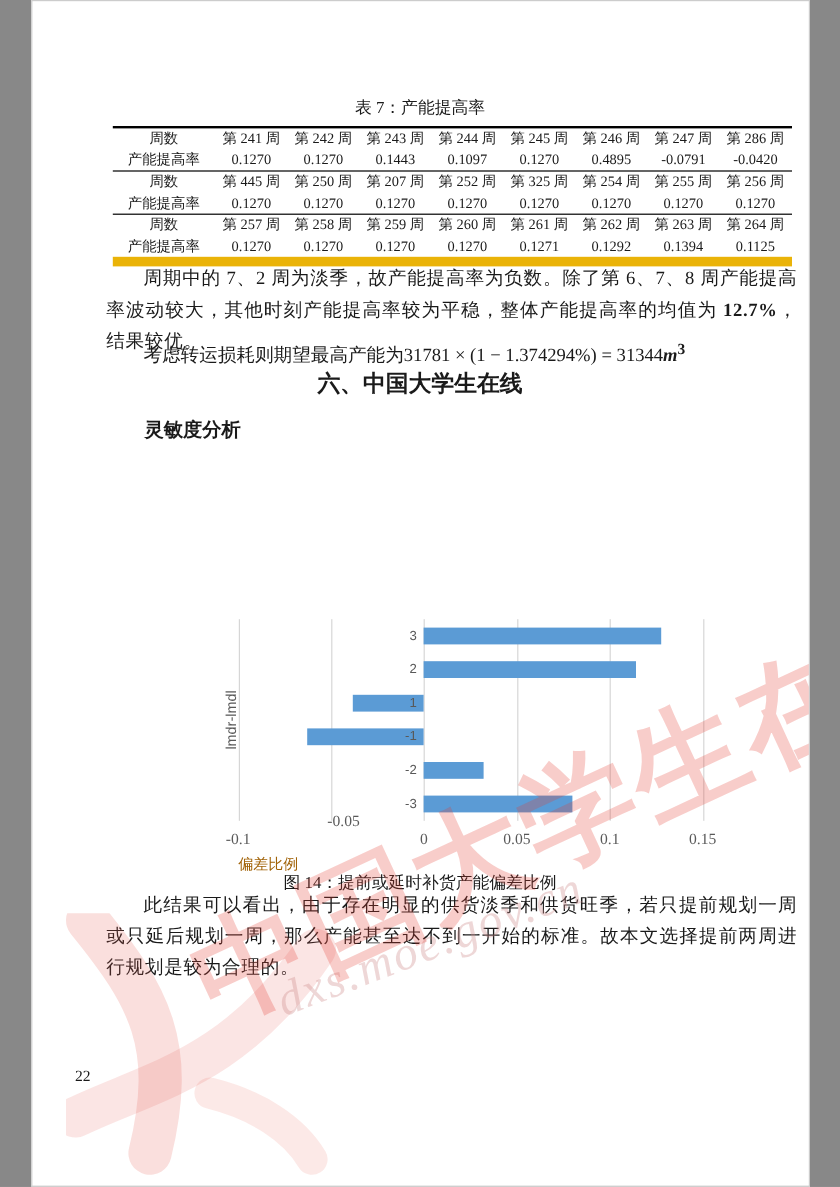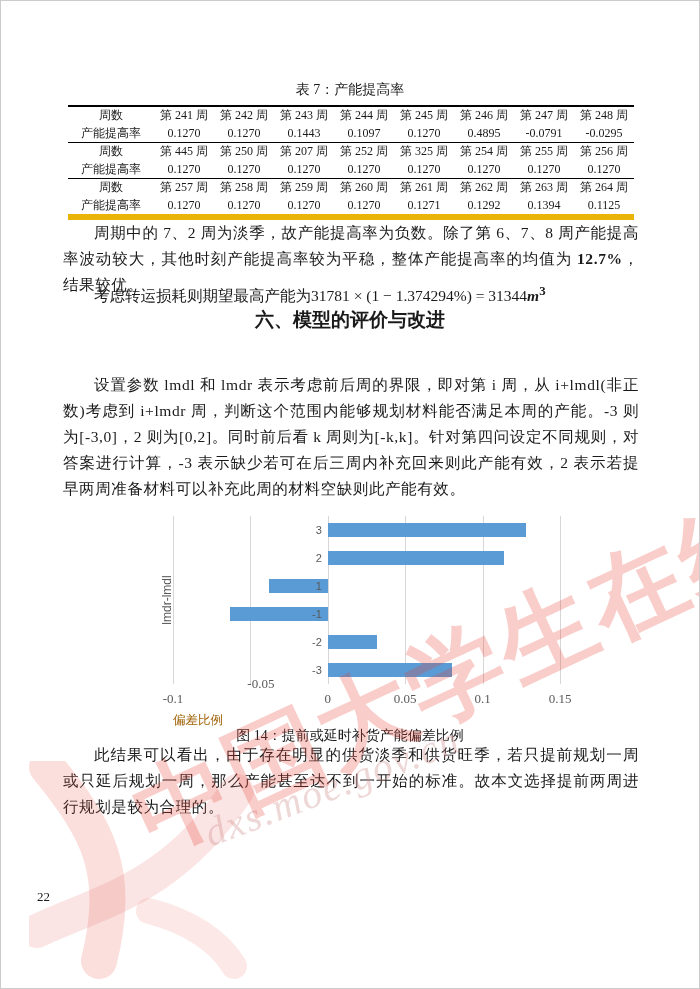--- a/index.html
+++ b/index.html
@@ -1,27 +1,27 @@
 <!DOCTYPE html>
 <html><head>
 <meta charset="utf-8">
 <style>
   html,body{margin:0;padding:0;background:#888;}
   .page{
-    position:relative;width:700px;height:989px;margin:0 auto;
+    position:relative;width:649px;height:989px;margin:0 auto;
     background:#ffffff;overflow:hidden;box-sizing:border-box;
     border:1px solid #cccccc;
     font-family:"Liberation Serif","DejaVu Serif",serif;color:#1a1a1a;
   }
   
   .tbl-caption{position:absolute;top:80px;left:0;width:100%;text-align:center;
     font-size:14px;}
   table.cap{position:absolute;left:67px;top:104px;width:566px;
     border-collapse:collapse;table-layout:fixed;
-    border-top:2px solid #000;border-bottom:6px solid #eab308;
+    border-top:2px solid #000;border-bottom:8px solid #eab308;
     font-size:12px;line-height:17px;}
   table.cap td{text-align:center;padding:0;height:17.5px;white-space:nowrap;overflow:hidden;}
   table.cap col.head{width:86px;}
   table.cap tbody + tbody{border-top:1px solid #000;}
   
   .para{position:absolute;left:62px;width:576px;font-size:15.5px;line-height:26px;
     letter-spacing:0.6px;text-align:justify;text-indent:2em;margin:0;}
   .formula{position:absolute;left:62px;width:576px;font-size:15.5px;line-height:26px;
     text-indent:2em;margin:0;white-space:nowrap;}
   .formula .mvar{font-family:"Liberation Serif",serif;}
@@ -76,32 +76,32 @@
   <tbody>
         <tr>
           <td>周数</td>
           <td>第 241 周</td>
           <td>第 242 周</td>
           <td>第 243 周</td>
           <td>第 244 周</td>
           <td>第 245 周</td>
           <td>第 246 周</td>
           <td>第 247 周</td>
-          <td>第 248 周</td>
+          <td>第 286 周</td>
         </tr>
         <tr>
           <td>产能提高率</td>
           <td>0.1270</td>
           <td>0.1270</td>
           <td>0.1443</td>
           <td>0.1097</td>
           <td>0.1270</td>
           <td>0.4895</td>
           <td>-0.0791</td>
-          <td>-0.0295</td>
+          <td>-0.0420</td>
         </tr>
       </tbody>
       <tbody>
         <tr>
           <td>周数</td>
           <td>第 445 周</td>
           <td>第 250 周</td>
           <td>第 207 周</td>
           <td>第 252 周</td>
           <td>第 325 周</td>
@@ -144,24 +144,24 @@
           <td>0.1394</td>
           <td>0.1125</td>
         </tr>
       </tbody>
     </table>
 
   <p class="para" style="top:219px"><span>周期中的 7、2 周为淡季，故产能提高率为负数。除了第 6、7、8 周产能提高率波动较大，其他时刻产能提高率较为平稳，整体产能提高率的均值为 </span><b>12.7%</b><span>，结果较优。</span></p>
 
   <p class="formula" style="top:277px"><span>考虑转运损耗则期望最高产能为31781 × (1 − 1.374294%) = 31344</span><i class="mvar"><b>m</b></i><sup><b>3</b></sup></p>
 
-  <h1 class="h1" style="top:306px">六、模型的评价与改进</h1>
-
-
-  <p class="para" style="top:371px">设置参数 lmdl 和 lmdr 表示考虑前后周的界限，即对第 i 周，从 i+lmdl(非正数)考虑到 i+lmdr 周，判断这个范围内能够规划材料能否满足本周的产能。-3 则为[-3,0]，2 则为[0,2]。同时前后看 k 周则为[-k,k]。针对第四问设定不同规则，对答案进行计算，-3 表示缺少若可在后三周内补充回来则此产能有效，2 表示若提早两周准备材料可以补充此周的材料空缺则此产能有效。</p>
+  <h1 class="h1" style="top:306px">六、中国大学生在线</h1>
+
+  <h2 class="h2" style="top:347px">灵敏度分析</h2>
+
 
   <div class="chart">
       <div class="gridline" style="left: 72px; top: 15px; height: 168px;"></div>
       <div class="gridline" style="left: 149.4px; top: 15px; height: 168px;"></div>
       <div class="gridline" style="left: 226.8px; top: 15px; height: 168px;"></div>
       <div class="gridline" style="left: 304.2px; top: 15px; height: 168px;"></div>
       <div class="gridline" style="left: 381.6px; top: 15px; height: 168px;"></div>
       <div class="gridline" style="left: 459px; top: 15px; height: 168px;"></div>
       <div class="bar" style="left: 226.8px; top: 22px; width: 198.144px; background: rgb(91, 155, 213);"></div>
       <div class="cat-label" style="left: 180.8px; top: 22px;">3</div>

